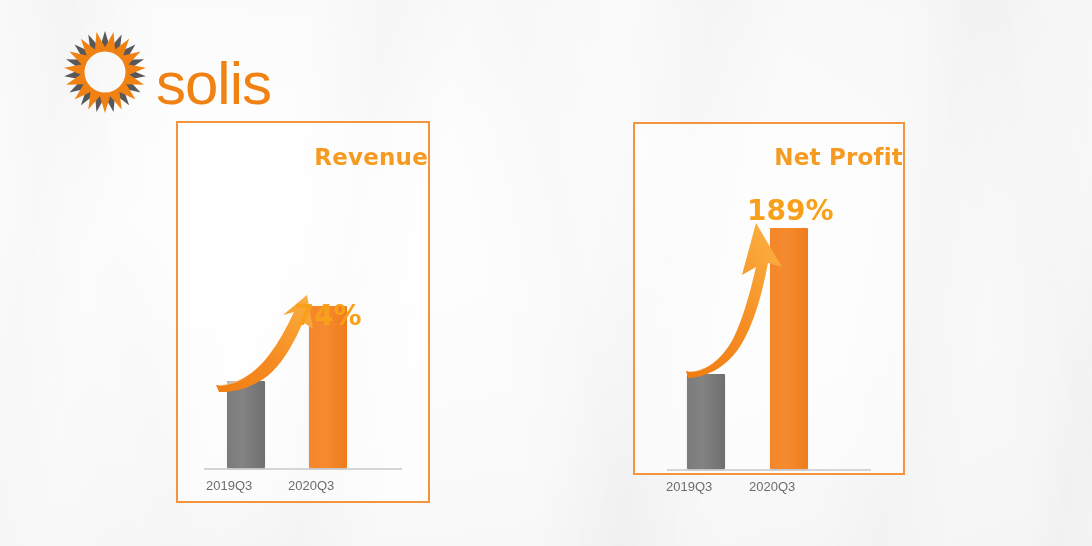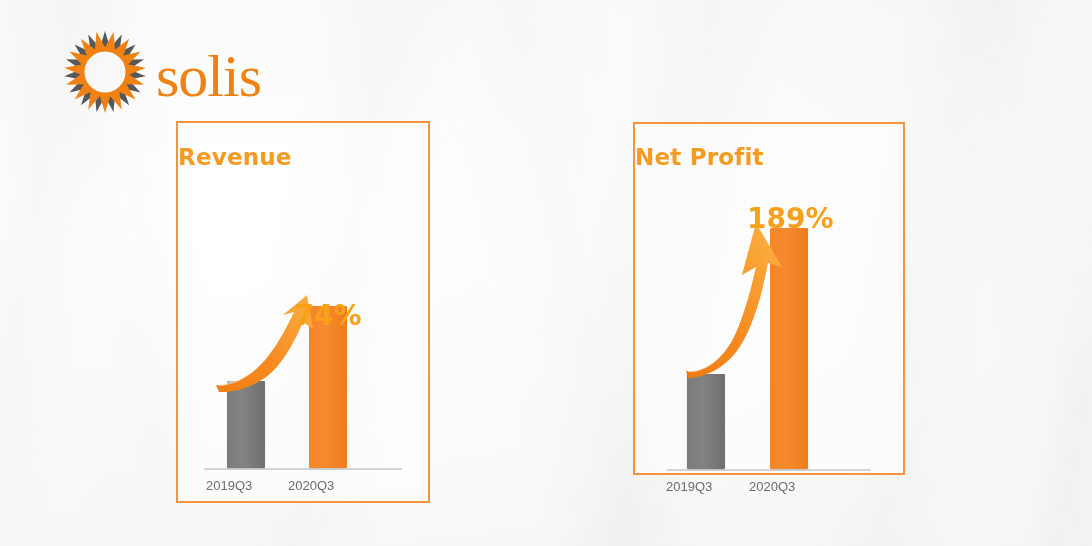--- a/index.html
+++ b/index.html
@@ -59,44 +59,44 @@
   #logo-mark {
     position: absolute;
     left: 0;
     top: 0;
     width: 94px;
     height: 92px;
   }
   #logo-word {
     position: absolute;
     left: 98px;
-    top: 16px;
+    top: 24px;
     font-size: 60px;
     line-height: 68px;
     letter-spacing: -1px;
     color: #F08113;
     font-weight: 400;
-    font-family: Liberation Serif, serif;
+    font-family: Liberation Sans, sans-serif;
   }
 
   
   .panel {
     position: absolute;
     box-sizing: border-box;
     border: 2px solid #F5943C;
     background: rgba(255,255,255,0.55);
   }
   #panel-revenue   { left: 176px; top: 121px; width: 254px; height: 382px; }
   #panel-netprofit { left: 633px; top: 122px; width: 272px; height: 353px; }
 
   .panel-title {
     position: absolute;
     left: 0;
     width: 100%;
-    text-align: left;
+    text-align: right;
     font-size: 23px;
     font-weight: bold;
     color: #F59B21;
     letter-spacing: 0.2px;
     font-family: "DejaVu Sans", sans-serif;
   }
   #title-revenue   { top: 21px; }
   #title-netprofit { top: 20px; }
 
   
@@ -348,20 +348,20 @@
                    C42,150 20,159 5,159 Z" fill="url(#arrGradB)"></path>
           <path d="M5,153
                    C21,154 37,143 49,121
                    C59,102 66,76 72,50
                    L64,53
                    C58,79 51,103 42,120
                    C31,140 18,150 5,150 Z" fill="url(#arrHiB)"></path>
         </svg>
       </div>
 
-      <div class="bar-value" style="left:112px; top:70px; width:86px; font-size:28px;margin-top:8px;">189%</div>
+      <div class="bar-value" style="left:112px; top:70px; width:86px; font-size:28px;">189%</div>
 
       <div class="tick-label" style="left:31px; top:355px; width:80px;">2019Q3</div>
       <div class="tick-label" style="left:114px; top:355px; width:80px;">2020Q3</div>
     </div>
   </div>
 
 </div>
 
 </body></html>

